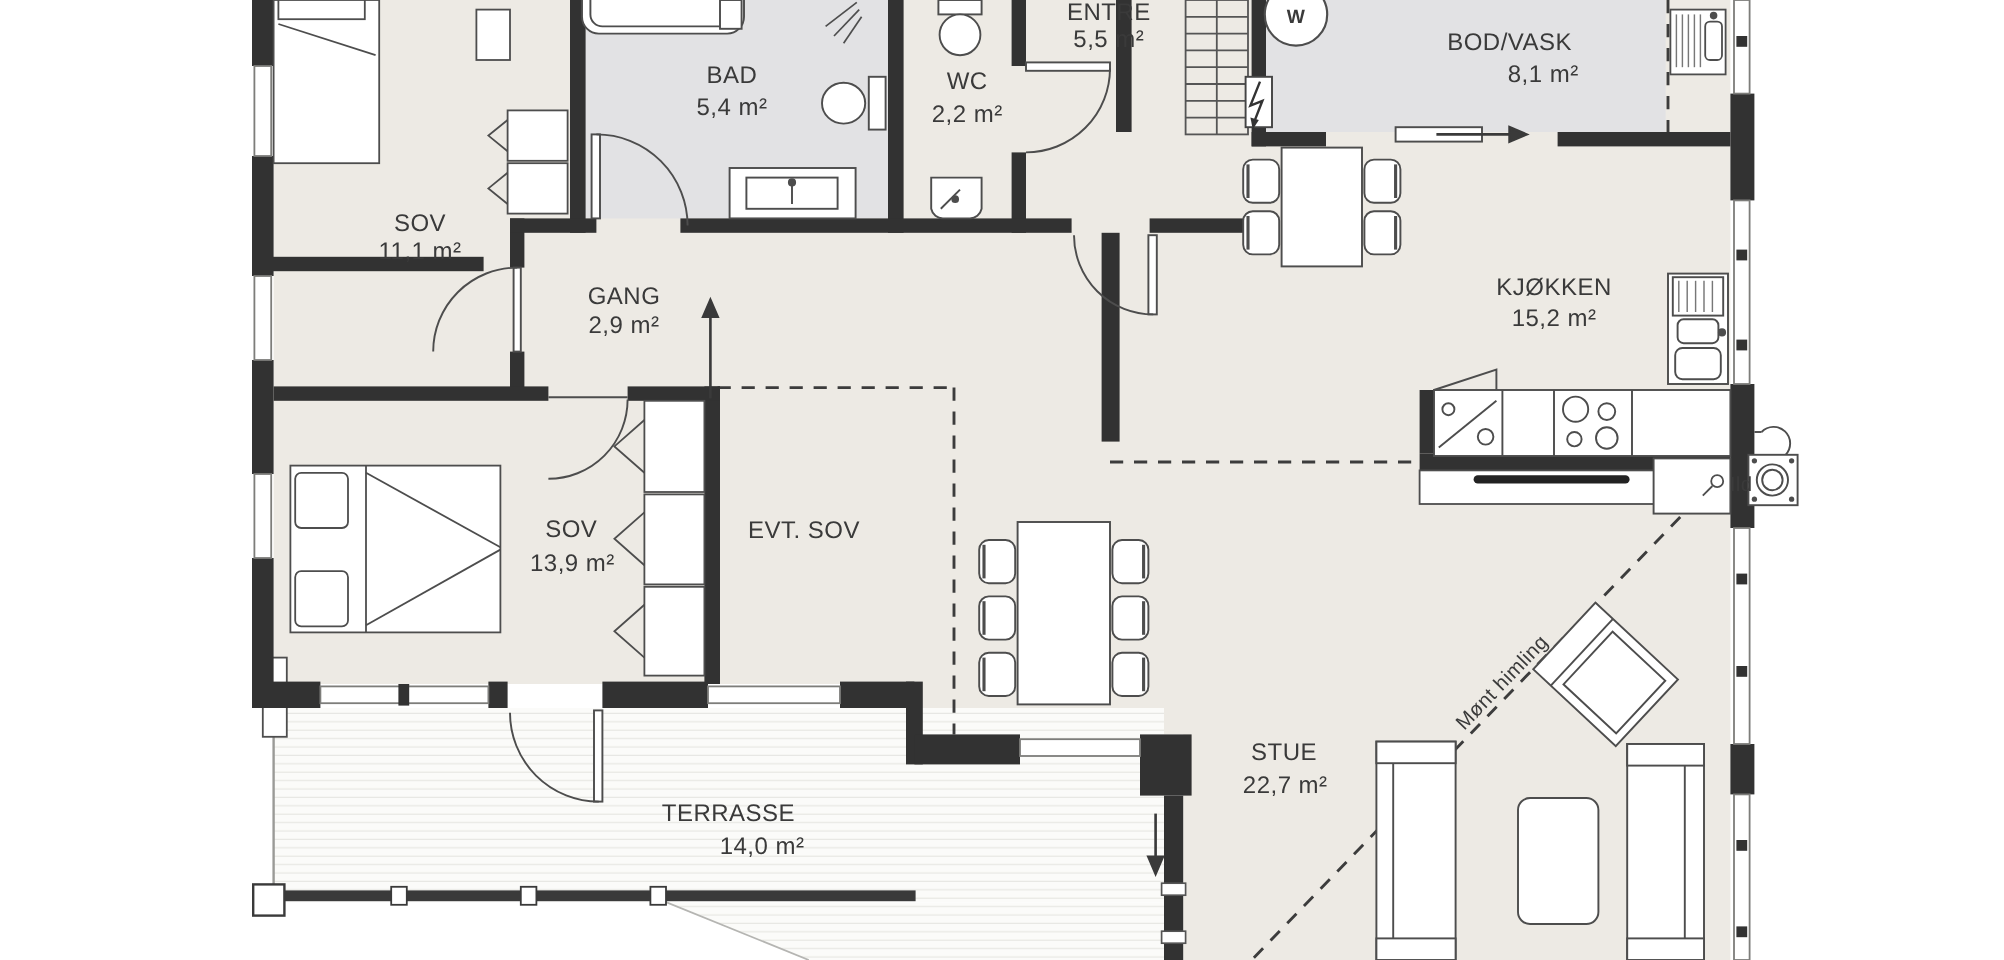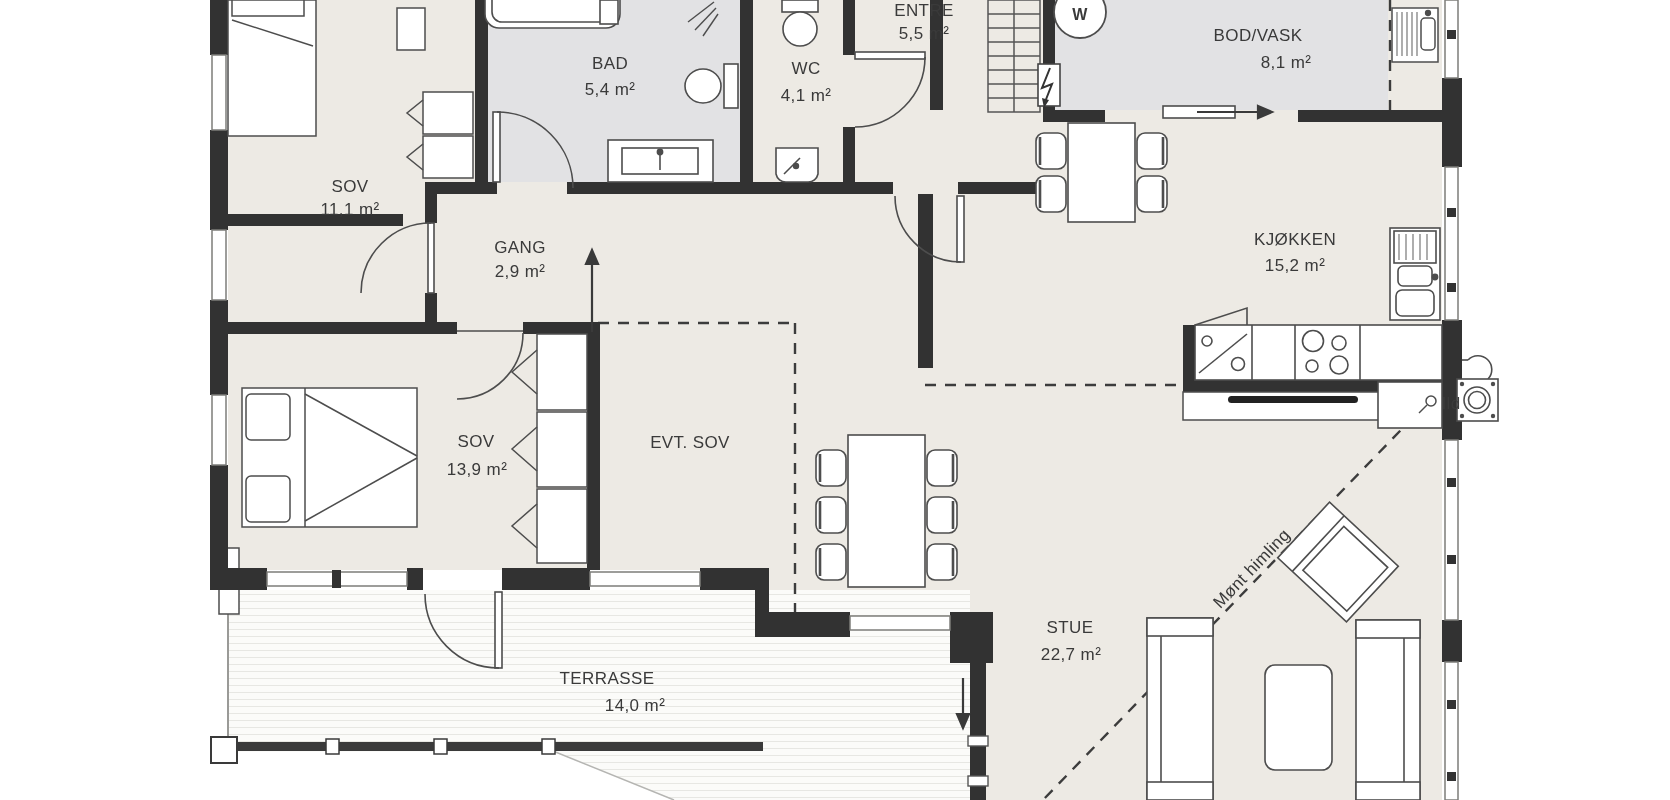--- a/index.html
+++ b/index.html
@@ -1,19 +1,19 @@
 <!DOCTYPE html>
 <html><head>
 <meta charset="utf-8">
 <style>
   html,body{margin:0;padding:0;background:#ffffff;}
   .stage{position:relative;width:1670px;height:800px;background:#ffffff;overflow:hidden;
          font-family:"Liberation Sans", sans-serif;}
   .plan-svg{position:absolute;left:0;top:0;}
-  .lbl{position:absolute;transform:translate(-50%,-50%);color:#3a3a3a;font-size:17px;
+  .lbl{position:absolute;transform:translate(-50%,-50%);color:#3a3a3a;font-size:20px;
        letter-spacing:.4px;white-space:nowrap;z-index:5;}
   .lbl.small{font-size:17px;}
   .lbl.rot{transform:translate(-50%,-50%) rotate(-46deg);}
   .lbl.wmark{font-size:16px;font-weight:bold;}
 </style>
 </head>
 <body>
 
 <div class="stage">
 
@@ -363,32 +363,32 @@
       <rect x="-20" y="-30" width="60" height="60"></rect>
     </g>
   </g>
 </svg>
 
 <div class="lbl" style="left:350px;top:187px">SOV</div>
 <div class="lbl" style="left:350px;top:210px">11,1 m²</div>
 <div class="lbl" style="left:610px;top:64px">BAD</div>
 <div class="lbl" style="left:610px;top:90px">5,4 m²</div>
 <div class="lbl" style="left:806px;top:69px">WC</div>
-<div class="lbl" style="left:806px;top:96px">4,1 m²</div>
+<div class="lbl" style="left:806px;top:96px">2,2 m²</div>
 <div class="lbl" style="left:924px;top:11px">ENTRE</div>
 <div class="lbl" style="left:924px;top:34px">5,5 m²</div>
 <div class="lbl" style="left:1258px;top:36px">BOD/VASK</div>
 <div class="lbl" style="left:1286px;top:63px">8,1 m²</div>
 <div class="lbl" style="left:520px;top:248px">GANG</div>
 <div class="lbl" style="left:520px;top:272px">2,9 m²</div>
 <div class="lbl" style="left:1295px;top:240px">KJØKKEN</div>
 <div class="lbl" style="left:1295px;top:266px">15,2 m²</div>
 <div class="lbl" style="left:476px;top:442px">SOV</div>
 <div class="lbl" style="left:477px;top:470px">13,9 m²</div>
-<div class="lbl" style="left:690px;top:443px">EVT. SOV</div>
+<div class="lbl" style="left:670px;top:443px">EVT. SOV</div>
 <div class="lbl" style="left:1070px;top:628px">STUE</div>
 <div class="lbl" style="left:1071px;top:655px">22,7 m²</div>
 <div class="lbl" style="left:607px;top:679px">TERRASSE</div>
 <div class="lbl" style="left:635px;top:706px">14,0 m²</div>
 <div class="lbl small" style="left:1451px;top:404px">Ild</div>
 <div class="lbl small rot" style="left:1252px;top:569px">Mønt himling</div>
 <div class="lbl wmark" style="left:1080px;top:15px">W</div>
 
 </div>
 

